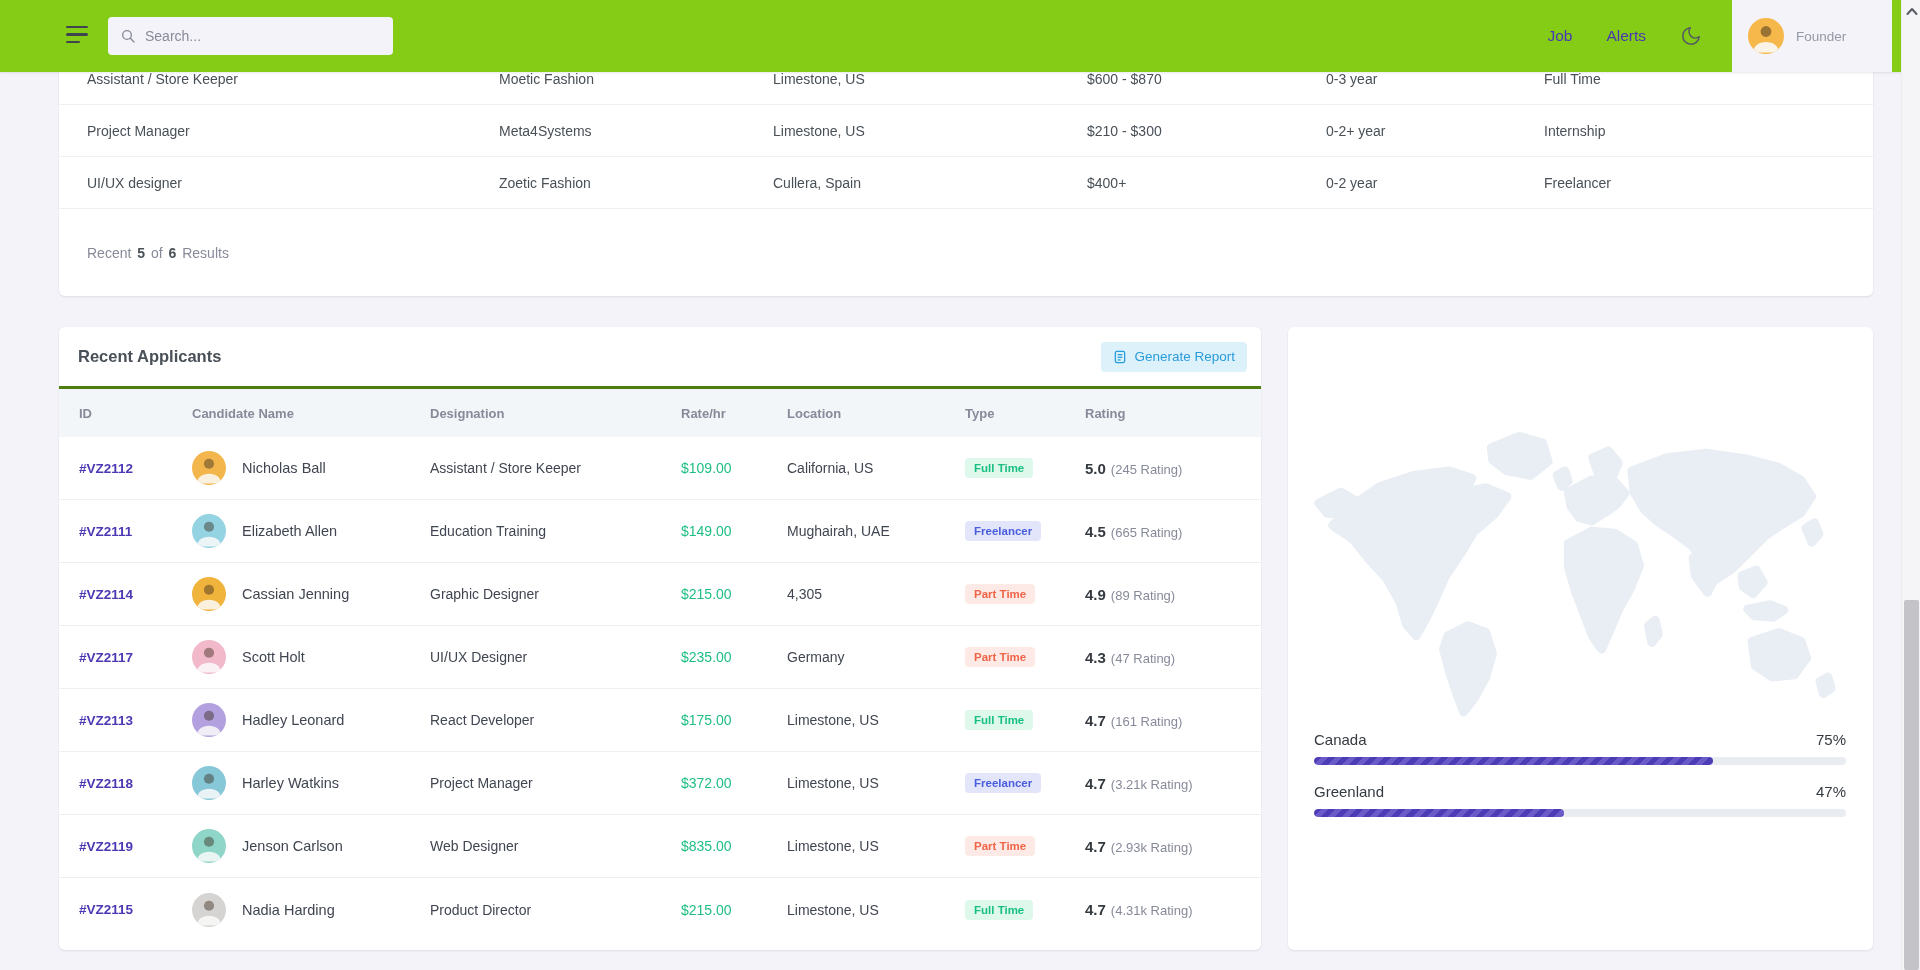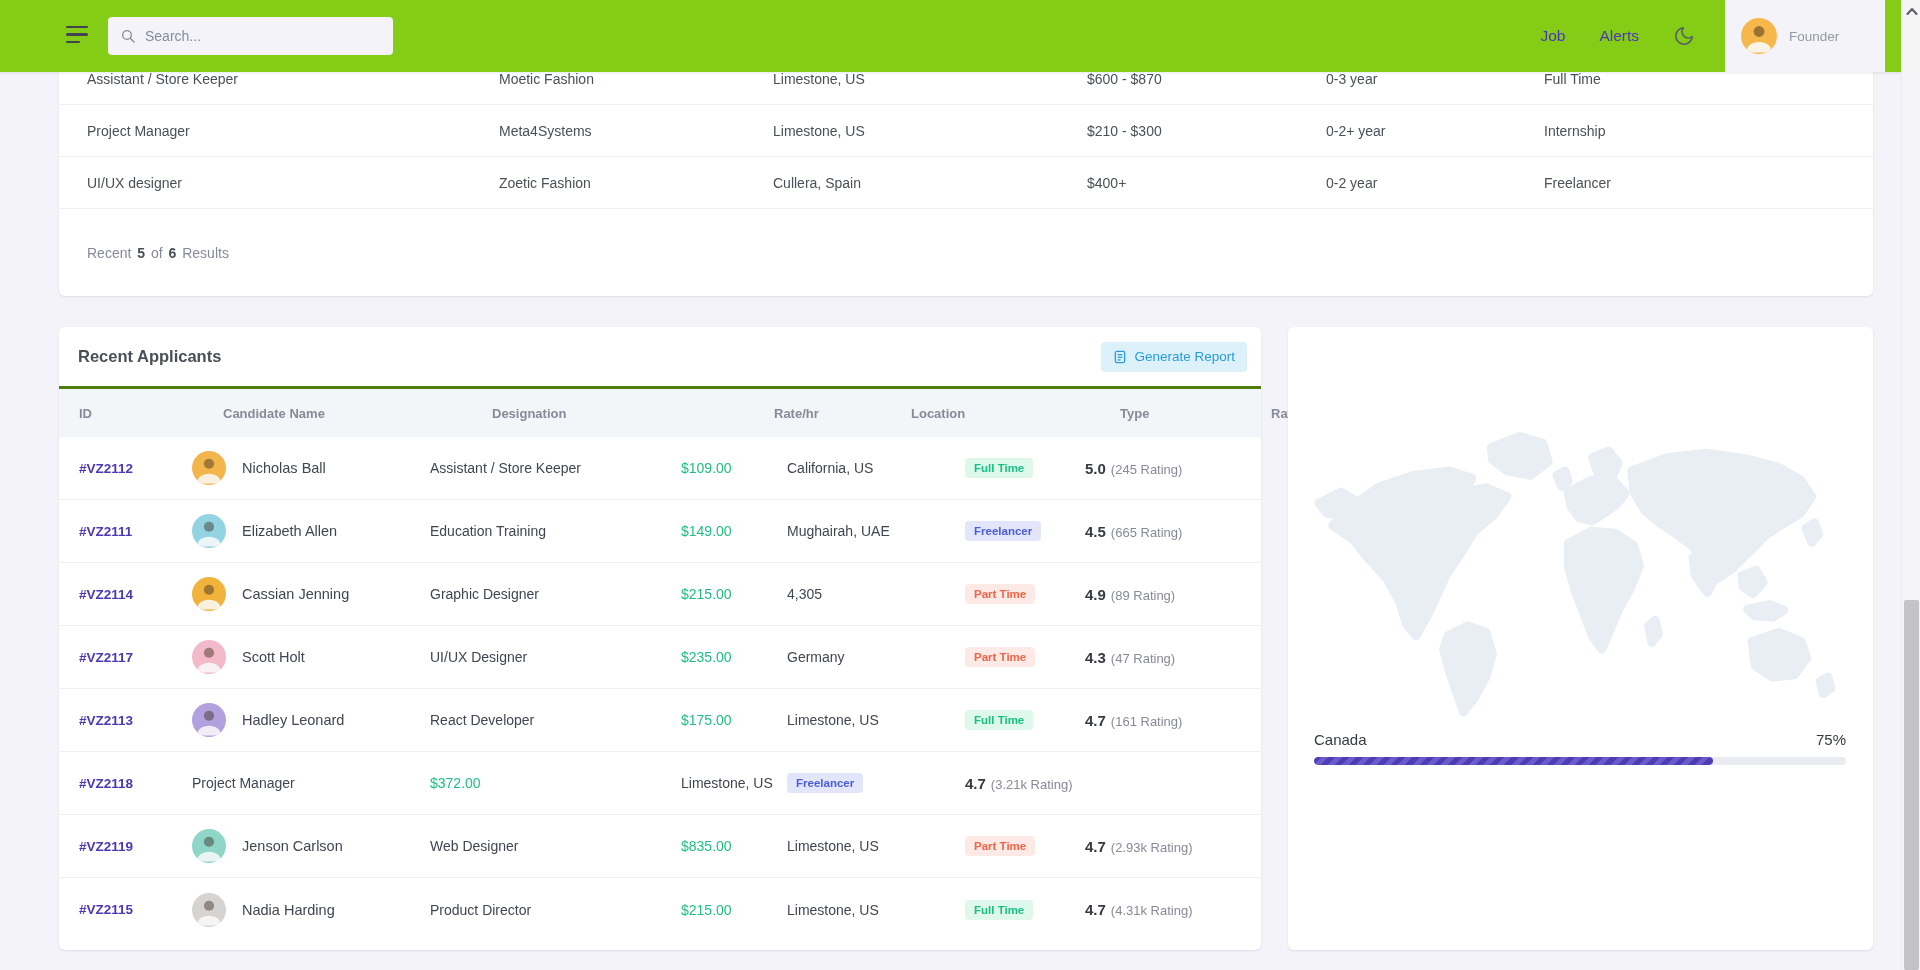--- a/index.html
+++ b/index.html
@@ -14,21 +14,21 @@
   .hamburger span { display:block; height:2.4px; border-radius:2px; background:#3f4450; margin-bottom:5px; }
   .hamburger span:nth-child(1){ width:22px; }
   .hamburger span:nth-child(2){ width:22px; }
   .hamburger span:nth-child(3){ width:14px; }
   .searchbox { position:absolute; left:108px; top:17px; width:285px; height:38px; background:#f3f3f9;
                border-radius:4px; display:flex; align-items:center; padding:0 12px; }
   .searchbox svg { flex:0 0 auto; margin-right:9px; }
   .searchbox input { border:none; outline:none; background:transparent; font-size:14px; color:#495057;
                      font-family:"Liberation Sans", sans-serif; width:100%; }
   .searchbox input::placeholder { color:#878a99; }
-  .nav-right { position:absolute; right:12px; top:0; height:72px; display:flex; align-items:center; }
+  .nav-right { position:absolute; right:5px; top:0; height:72px; display:flex; align-items:center; }
   .nav-link { font-size:15.5px; font-weight:500; color:#4b38b3; margin-right:34px; cursor:pointer; }
   .moon-btn { margin-right:30px; cursor:pointer; display:flex; align-items:center; }
   .user-box { width:160px; height:72px; background:#f3f3f9; display:flex; align-items:center; padding-left:16px; cursor:pointer; margin-right:23px; }
   .avatar { width:36px; height:36px; border-radius:50%; overflow:hidden; position:relative; flex:0 0 auto; }
   .avatar svg { position:absolute; left:0; top:0; }
   .user-role { margin-left:12px; font-size:13.5px; color:#9599a6; }
 
   
   .card { position:absolute; background:#fff; border-radius:6px; box-shadow:0 1px 2px rgba(56,65,74,.12); }
   .card-jobs { left:59px; top:53px; width:1814px; height:243px; z-index:5; }
@@ -58,21 +58,21 @@
   .btn-soft-info { height:30px; display:flex; align-items:center; gap:7px; background:#ddf1fb;
                    color:#299cdb; border:none; border-radius:4px; font-size:13.5px; font-weight:500;
                    padding:0 12px; cursor:pointer; font-family:"Liberation Sans", sans-serif;margin-left:8px; }
   .btn-soft-primary { height:30px; display:flex; align-items:center; background:#e0daf8; color:#4f3dc0;
                    border:none; border-radius:4px; font-size:13.5px; font-weight:500; padding:0 14px;
                    cursor:pointer; font-family:"Liberation Sans", sans-serif; margin-right:4px; }
 
   
   .ra-grid { display:grid; grid-template-columns:113px 238px 251px 106px 178px 120px 1fr;
              align-items:center; padding-left:20px; }
-  .ra-head { height:48px; background:#f3f6f9; font-size:13px; font-weight:700; color:#878a99;gap:31px; }
+  .ra-head { height:48px; background:#f3f6f9; font-size:13px; font-weight:700; color:#878a99; }
   .ra-row { height:63px; border-bottom:1px solid #eff0f3; font-size:14px; color:#404651; }
   .ra-row:last-child { border-bottom:none; }
   .ra-id { color:#4b38b3; font-weight:600; font-size:13.5px; cursor:pointer; }
   .cand { display:flex; align-items:center; gap:16px; }
   .cand .avatar { width:34px; height:34px; }
   .cand-name { font-size:14.5px; color:#404651; }
   .rate { color:#1fbf83; }
   .badge { display:inline-block; padding:4px 9px; border-radius:4px; font-size:11.5px; font-weight:700; }
   [data-variant="full-time"]  { background:#def8ec; color:#18bf84; }
   [data-variant="freelancer"] { background:#e3e6fa; color:#4a5ddc; }
@@ -247,20 +247,29 @@
       </div>
       <div>React Developer</div>
       <div class="rate">$175.00</div>
       <div>Limestone, US</div>
       <div><span class="badge" data-variant="full-time">Full Time</span></div>
       <div><span class="rating-score">4.7</span><span class="rating-count">(161 Rating)</span></div>
     </div>
 
     <div class="ra-grid ra-row">
       <div class="ra-id">#VZ2118</div>
+      <div class="cand">
+        <div class="avatar" style="background: rgb(134, 199, 216);">
+          <svg width="34" height="34" viewBox="0 0 24 24">
+              <circle cx="12" cy="9" r="3.6" fill="rgba(60,45,30,.45)"></circle>
+              <path d="M3.5 23c0-4.5 3.8-7 8.5-7s8.5 2.5 8.5 7z" fill="rgba(250,250,250,.85)"></path>
+            </svg>
+        </div>
+        <span class="cand-name">Harley Watkins</span>
+      </div>
       <div>Project Manager</div>
       <div class="rate">$372.00</div>
       <div>Limestone, US</div>
       <div><span class="badge" data-variant="freelancer">Freelancer</span></div>
       <div><span class="rating-score">4.7</span><span class="rating-count">(3.21k Rating)</span></div>
     </div>
 
     <div class="ra-grid ra-row">
       <div class="ra-id">#VZ2119</div>
       <div class="cand">
@@ -338,20 +347,29 @@
     </svg>
 
     <div class="loc-list">
       <div class="loc-item">
         <div class="loc-label-row">
           <span>Canada</span>
           <span>75%</span>
         </div>
         <div class="loc-track">
           <div class="loc-fill" style="width: 75%;"></div>
+        </div>
+      </div>
+      <div class="loc-item">
+        <div class="loc-label-row">
+          <span>Greenland</span>
+          <span>47%</span>
+        </div>
+        <div class="loc-track">
+          <div class="loc-fill" style="width: 47%;"></div>
         </div>
       </div>
     </div>
   </div>
 
   <div class="navbar">
     <div class="hamburger">
       <span></span>
         <span></span>
         <span></span>

